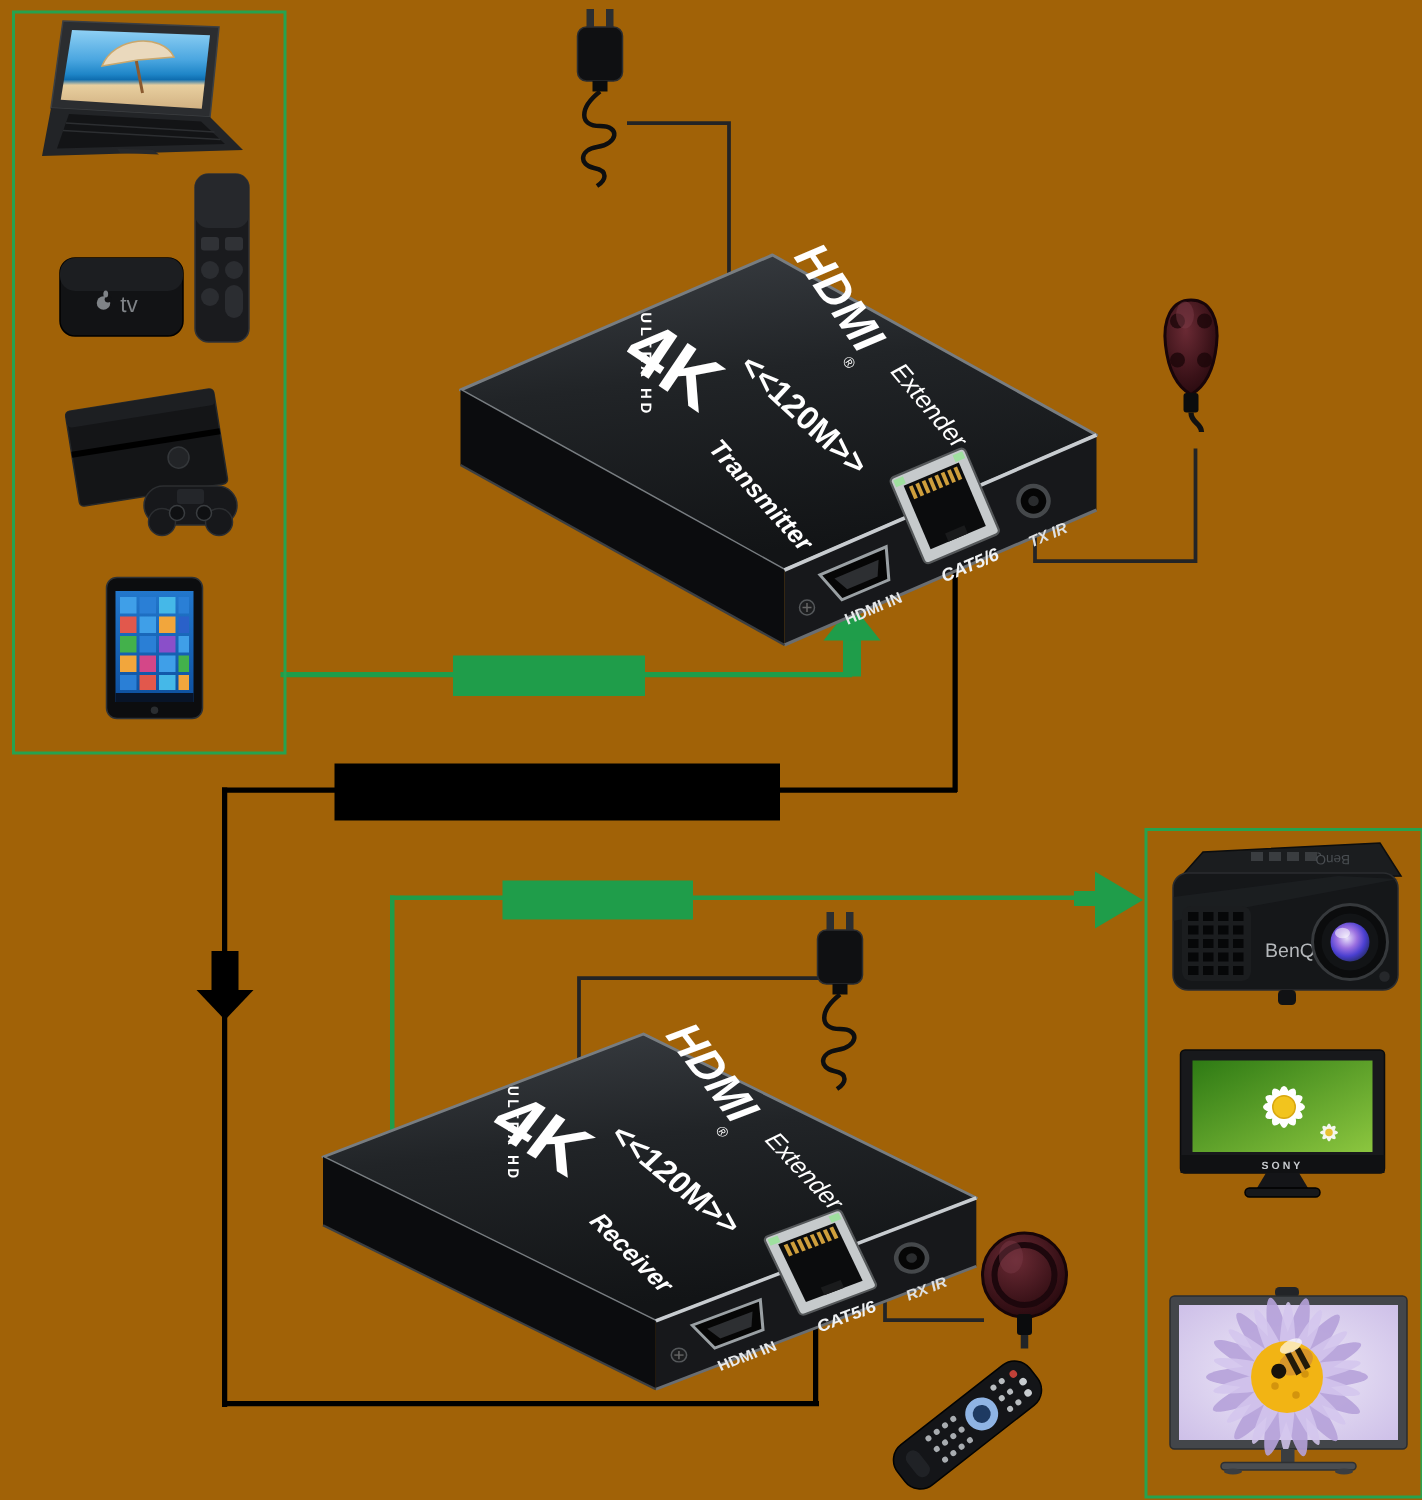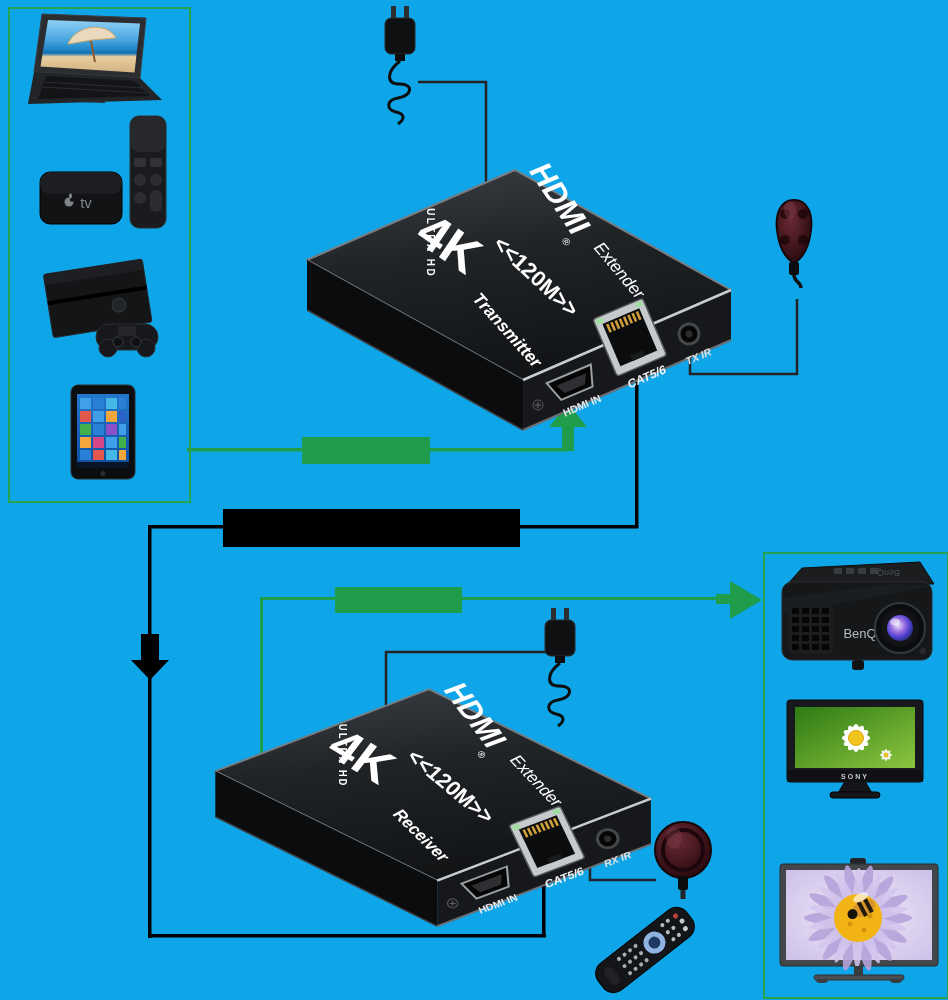--- a/index.html
+++ b/index.html
@@ -1,16 +1,16 @@
 <!DOCTYPE html>
 <html><head>
 <meta charset="utf-8">
 <style>
   html,body{margin:0;padding:0;background:#fff;}
-  .canvas{position:relative;width:948px;height:1000px;background:#0ea5e9;overflow:hidden;
+  .canvas{position:relative;width:948px;height:1000px;background:#a16207;overflow:hidden;
           font-family:"Liberation Sans",sans-serif;}
   .abs{position:absolute;}
   .box{position:absolute;border:2px solid #27a24f;background:transparent;}
   svg text{font-family:"Liberation Sans",sans-serif;}
   .remote-rot{transform:rotate(52deg);transform-origin:50% 50%;}
 </style>
 </head>
 <body>
 
 <div class="canvas">

